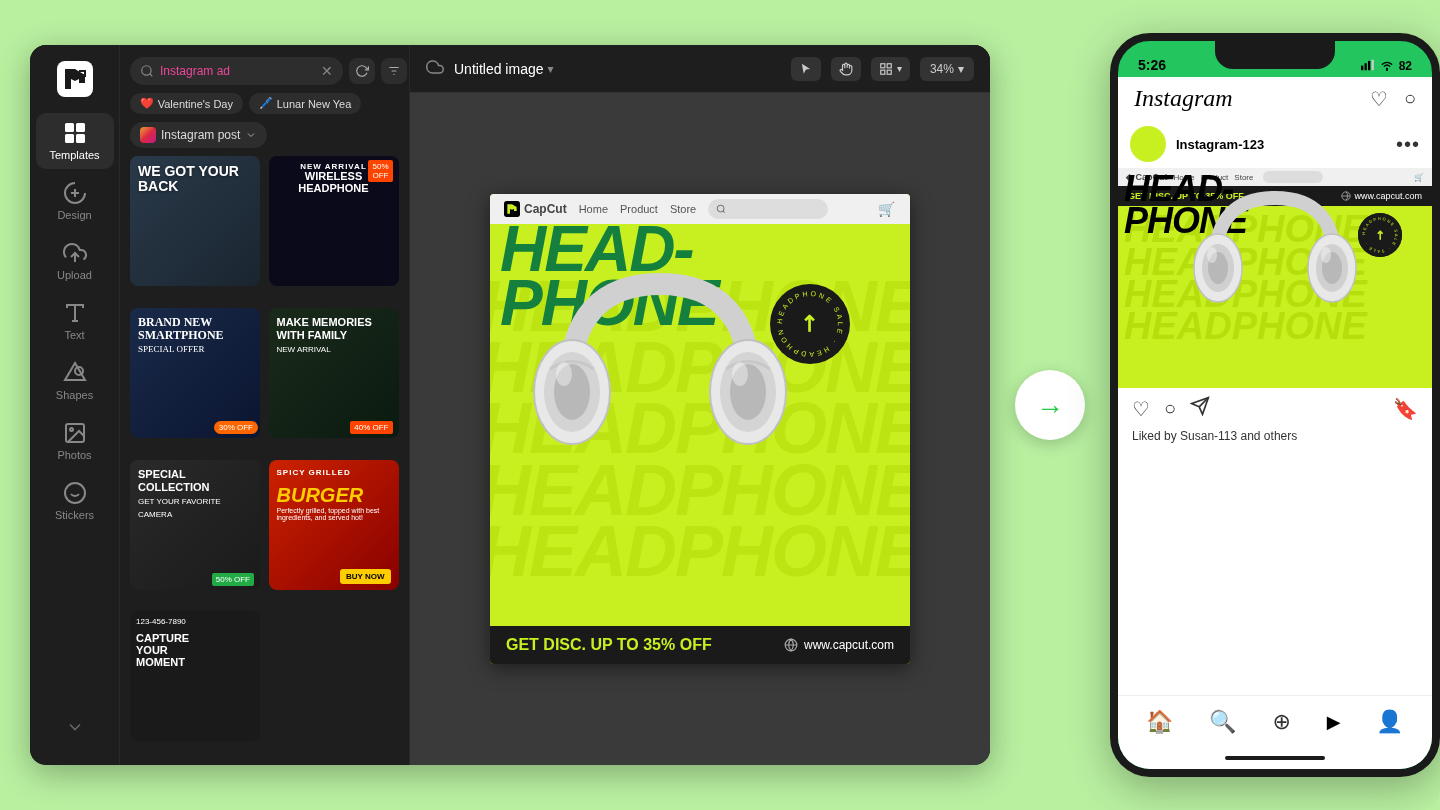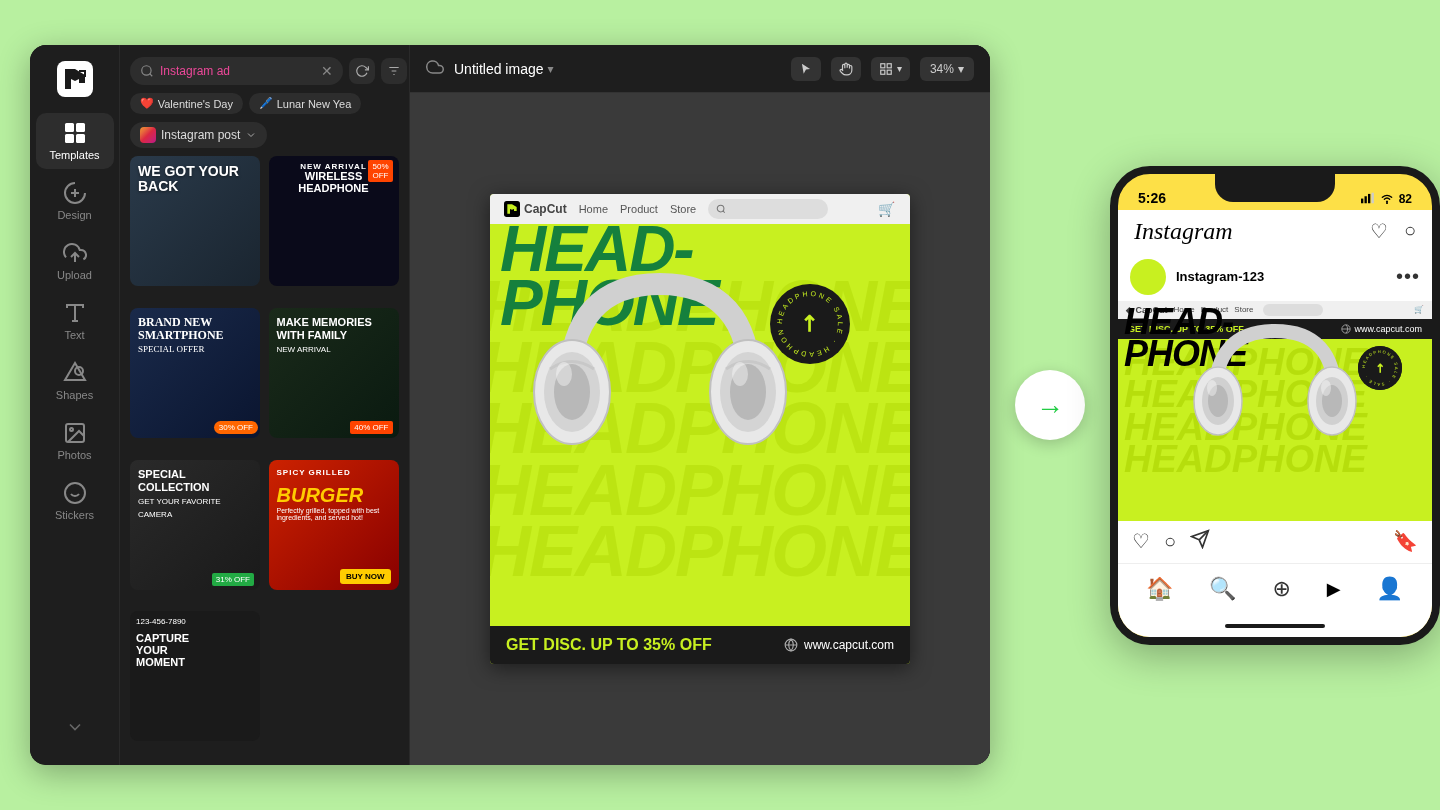--- a/index.html
+++ b/index.html
@@ -397,24 +397,24 @@
     }
     .arrow-right {
       font-size: 28px;
       color: #22cc44;
     }
 
     
     .phone-mockup {
       width: 330px;
       flex-shrink: 0;
-      background: #fde047;
+      background: #22c55e;
       border-radius: 40px;
       border: 8px solid #1a1a1a;
-      height: 479px;
+      height: 744px;
       display: flex;
       flex-direction: column;
       overflow: hidden;
       box-shadow: 0 10px 40px rgba(0,0,0,0.3);
       position: relative;
     }
     .phone-notch {
       position: absolute;
       top: 0;
       left: 50%;
@@ -791,21 +791,21 @@
           <div style="position:absolute;bottom:4px;right:2px;background:#ff6600;color:#fff;font-size:8px;padding:2px 5px;border-radius:10px;">30% OFF</div>
         </div>
 
         <div class="template-card" style="background: linear-gradient(135deg, #1a2a1a, #0a1a10); height: 130px; position:relative; overflow:hidden;">
           <div style="padding:8px; color:#fff; font-size:11px; font-weight:900; text-transform:uppercase; line-height:1.2;">MAKE MEMORIES<br>WITH FAMILY<br><span style="font-size:8px;font-weight:400;">NEW ARRIVAL</span></div>
           <div style="position:absolute;bottom:4px;right:6px;background:#ff4400;color:#fff;font-size:8px;padding:2px 4px;border-radius:2px;">40% OFF</div>
         </div>
 
         <div class="template-card" style="background: linear-gradient(135deg, #2a2a2a, #1a1a1a); height: 130px; position:relative; overflow:hidden;">
           <div style="padding:8px; color:#fff; font-size:11px; font-weight:900; text-transform:uppercase; line-height:1.2;">SPECIAL<br>COLLECTION<br><span style="font-size:8px;font-weight:400;">GET YOUR FAVORITE CAMERA</span></div>
-          <div style="position:absolute;bottom:4px;right:6px;background:#22aa44;color:#fff;font-size:8px;padding:2px 4px;border-radius:2px;">31% OFF</div>
+          <div style="position:absolute;bottom:4px;right:6px;background:#22aa44;color:#fff;font-size:8px;padding:2px 4px;border-radius:2px;">50% OFF</div>
         </div>
 
         <div class="template-card" style="background: linear-gradient(135deg, #cc2200, #880000); height: 130px; position:relative; overflow:hidden;">
           <div style="padding:8px; color:#fff; font-size:8px; font-weight:600; text-transform:uppercase; letter-spacing:1px;">SPICY GRILLED</div>
           <div style="padding:0 8px; color:#ffcc00; font-size:20px; font-weight:900; font-style:italic; text-transform:uppercase; line-height:1;">Burger</div>
           <div style="padding:2px 8px; color:#fff; font-size:7px;">Perfectly grilled, topped with best<br>ingredients, and served hot!</div>
           <div style="position:absolute;bottom:6px;right:8px;background:#ffcc00;color:#000;font-size:8px;font-weight:700;padding:3px 6px;border-radius:3px;">BUY NOW</div>
         </div>
 
         <div class="template-card" style="background: #1a1a1a; height: 130px; position:relative; overflow:hidden; grid-column: 1;">
@@ -1054,20 +1054,23 @@
           <span class="action-icon">
             <svg width="20" height="20" viewBox="0 0 24 24" fill="none" stroke="#333" stroke-width="2">
               <line x1="22" y1="2" x2="11" y2="13"></line>
               <polygon points="22 2 15 22 11 13 2 9 22 2"></polygon>
             </svg>
           </span>
         </div>
         <span class="save-icon">🔖</span>
       </div>
 
+      <div class="likes-text">
+        <span>Liked by Susan-113 and others</span>
+      </div>
 
       <div style="flex:1;"></div>
 
       <div class="phone-navbar">
         <span style="cursor:pointer;">🏠</span>
         <span style="cursor:pointer;">🔍</span>
         <span style="cursor:pointer;font-size:22px;color:#333;">⊕</span>
         <span style="cursor:pointer;font-size:18px;">▶</span>
         <span style="cursor:pointer;">👤</span>
       </div>

